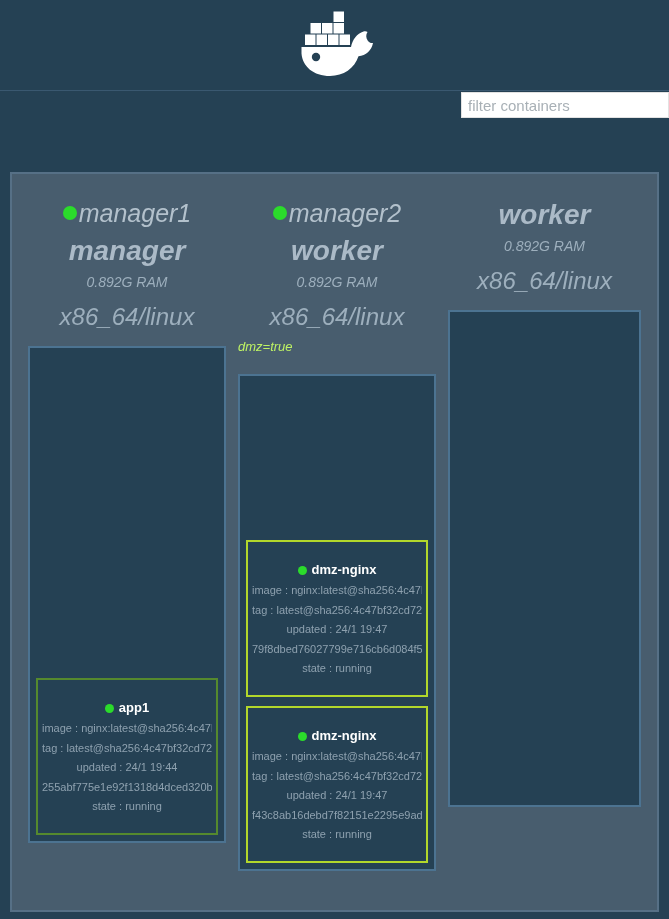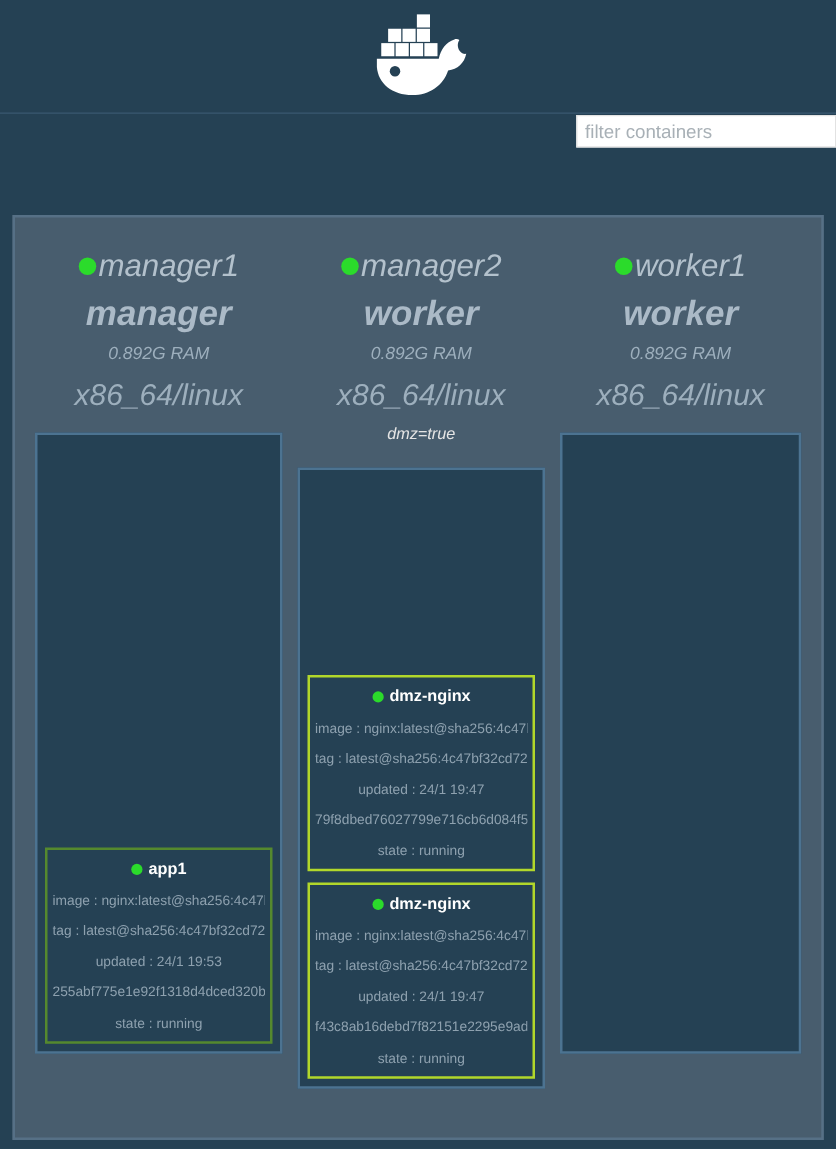--- a/index.html
+++ b/index.html
@@ -90,43 +90,42 @@
     margin-top: 13px;
     font-size: 24px;
     line-height: 21px;
     color: #9DAFBD;
   }
   .node-label {
     margin: 12px 0 13px 0;
     font-size: 13px;
     line-height: 16px;
     font-style: italic;
-    color: #e5e5e5;
-    text-align: center;
+    color: #bef264;
   }
   .node-box {
     margin-top: 19px;
     height: 497px;
     box-sizing: border-box;
     background: #254154;
     border: 2px solid #4C7391;
     display: flex;
     flex-direction: column;
     justify-content: flex-end;
     padding: 6px;
     gap: 9px;
   }
 
   
   .card {
     height: 157px;
     box-sizing: border-box;
     background: #254154;
     border: 2px solid #55892E;
-    padding: 7px 4px;
+    padding: 20px 4px;
     display: flex;
     flex-direction: column;
     justify-content: space-between;
     overflow: hidden;
   }
   .card-title {
     display: flex;
     align-items: center;
     justify-content: center;
     gap: 5px;
@@ -209,21 +208,21 @@
       <span class="dot dot-sm"></span>
       <span>app1</span>
     </div>
   <div class="card-line">
               <span>image : nginx:latest@sha256:4c47bf3</span>
             </div>
             <div class="card-line">
               <span>tag : latest@sha256:4c47bf32cd72ea</span>
             </div>
             <div class="card-line">
-              <span>updated : 24/1 19:53</span>
+              <span>updated : 24/1 19:44</span>
             </div>
             <div class="card-line">
               <span>255abf775e1e92f1318d4dced320bc4</span>
             </div>
             <div class="card-line">
               <span>state : running</span>
             </div>
           </div>
 </div>
   </div>
@@ -281,24 +280,20 @@
             </div>
             <div class="card-line">
               <span>state : running</span>
             </div>
           </div>
 </div>
   </div>
 
   <div class="node">
     <div class="node-header">
-      <div class="node-title">
-        <span class="dot dot-lg"></span>
-        <span>worker1</span>
-      </div>
       <div class="node-role">worker</div>
       <div class="node-ram">0.892G RAM</div>
       <div class="node-platform">x86_64/linux</div>
     </div>
 
     <div class="node-box"></div>
   </div>
 </div>
 </div>
 

